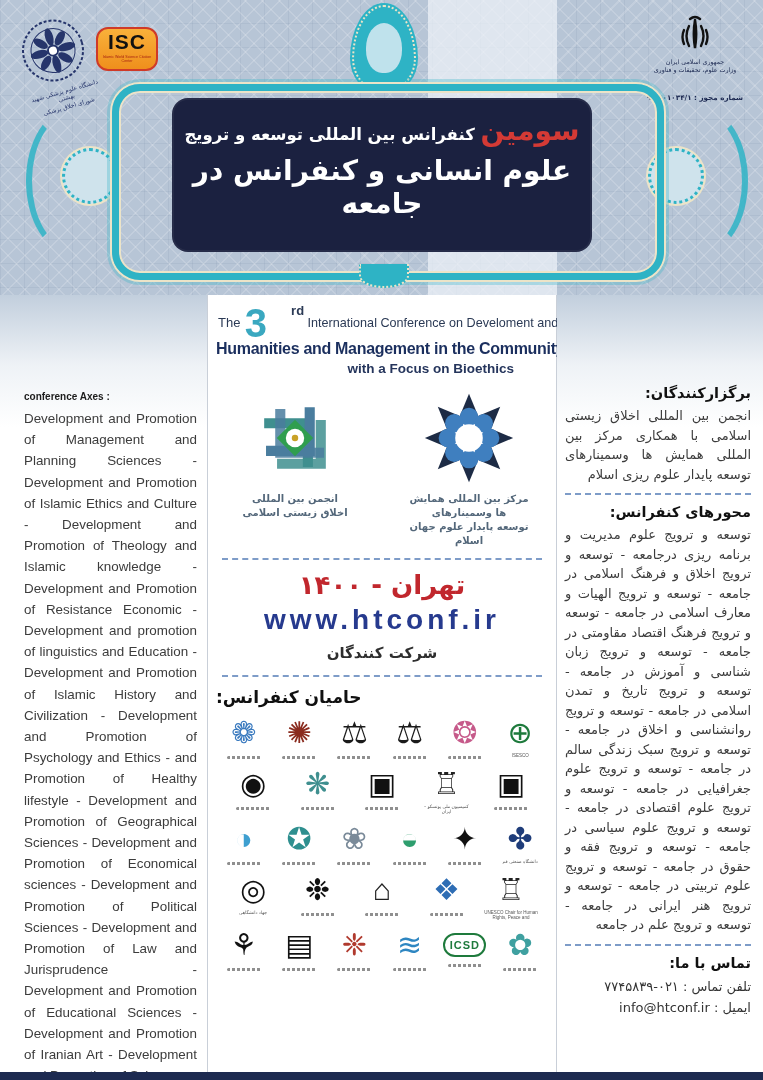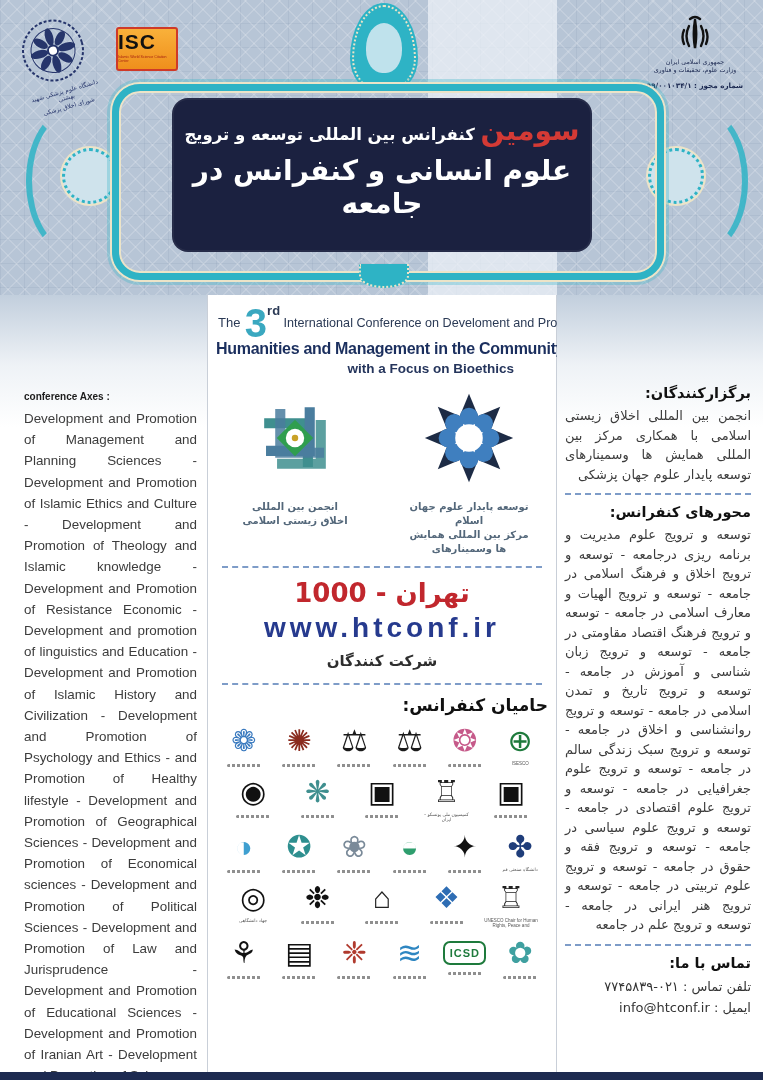--- a/index.html
+++ b/index.html
@@ -13,28 +13,28 @@
       repeating-linear-gradient(90deg, rgba(110,130,160,.12) 0 1px, transparent 1px 24px);}
   .rtl{direction:rtl;font-family:"DejaVu Sans","Liberation Sans",sans-serif;}
 
   
   .top-band{position:relative;height:295px;}
   .light-strip{position:absolute;left:428px;top:0;width:129px;height:295px;background:rgba(238,243,248,.72);}
   
   .seal{position:absolute;left:14px;top:18px;width:86px;text-align:center;transform:rotate(-16deg);}
   .seal-caption{font-size:6px;line-height:7px;color:#26356b;margin-top:2px;}
   
-  .isc-box{position:absolute;left:96px;top:27px;width:58px;height:40px;border:2px solid #cf3a28;border-radius:3px;
-    background:linear-gradient(180deg,#f9b13a,#ef8f1c);margin-left:20px;}
+  .isc-box{position:absolute;left:96px;top:27px;width:58px;height:40px;border:2px solid #cf3a28;border-radius:12px;
+    background:linear-gradient(180deg,#f9b13a,#ef8f1c);text-align:center;}
   .isc-label{font-weight:bold;font-size:21px;line-height:26px;color:#111;letter-spacing:1px;}
   .isc-sub{font-size:3.6px;line-height:4px;color:#a41e12;}
   
   .gov{position:absolute;right:8px;top:14px;width:120px;text-align:center;color:#1d2a52;}
   .gov-line{font-size:6.3px;line-height:8px;}
-  .gov-line.license{font-size:7.2px;font-weight:bold;margin-top:8px;}
+  .gov-line.license{font-size:7.2px;font-weight:bold;margin-top:20px;}
   
   .medallion{position:absolute;left:352px;top:5px;width:60px;height:82px;background:#2eb3c5;
     border-radius:50% 50% 42% 42%/62% 62% 38% 38%;border:2px dotted #ece4c8;box-shadow:0 0 0 2px #2eb3c5;}
   .medallion .inner{position:absolute;left:12px;top:16px;width:36px;height:50px;background:#bfe2ec;border-radius:50% 50% 45% 45%;}
   .frame{position:absolute;left:112px;top:84px;width:538px;height:182px;border-radius:28px;
     border:7px solid #2eb3c5;box-shadow:0 0 0 2px #ece4c8, inset 0 0 0 2px #ece4c8, 0 0 0 5px rgba(46,179,197,.30);}
   .side-circle{position:absolute;top:148px;width:50px;height:50px;border-radius:50%;background:#cfe3ec;
     border:3px dotted #2eb3c5;box-shadow:0 0 0 2px #ece4c8;}
   .side-circle.left{left:62px;} .side-circle.right{left:648px;}
   .wing{position:absolute;top:108px;width:80px;height:134px;border:6px solid rgba(46,179,197,.85);border-radius:50%;
@@ -61,36 +61,36 @@
     background:linear-gradient(180deg,#c2cfdd 0%,#eef2f6 9%,#ffffff 17%);}
 
   
   .axes-heading{font-size:10px;font-weight:bold;color:#1c1c1c;margin-bottom:6px;}
   .axes-body{font-size:13.4px;line-height:21.2px;color:#3c3c3c;text-align:justify;}
 
   
   .title-line1{white-space:nowrap;color:#2b3a55;padding-left:2px;}
   .title-line1 .the{font-size:13px;vertical-align:6px;}
   .title-line1 .three{font-size:40px;font-weight:bold;color:#3aa8c0;line-height:30px;vertical-align:-4px;}
-  .title-line1 .ord{font-size:13px;font-weight:bold;vertical-align:18px;}
+  .title-line1 .ord{font-size:13px;font-weight:bold;vertical-align:18px;margin-left:24px;}
   .title-line1 .rest{font-size:12.6px;vertical-align:6px;}
   .title-line2{font-size:16px;font-weight:bold;color:#1b2f5e;letter-spacing:-.3px;white-space:nowrap;margin-top:2px;}
   .title-line3{font-size:13.5px;font-weight:600;color:#25355c;text-align:right;padding-right:34px;margin-top:3px;}
   .org-logos{display:flex;justify-content:center;gap:54px;margin-top:16px;}
   .org-logo{width:120px;text-align:center;}
-  .org-caption{font-size:10px;font-weight:bold;color:#53677a;line-height:14px;margin-top:12px;}
+  .org-caption{font-size:10px;font-weight:bold;color:#53677a;line-height:14px;margin-top:4px;}
   .dashed{border:none;border-top:2px dashed #7e9cc8;margin:10px 6px;}
   .city-year{font-size:26px;font-weight:bold;color:#c1272d;text-align:center;margin-top:4px;}
   .website{font-size:28px;font-weight:bold;color:#263a8e;letter-spacing:4px;text-align:center;margin-top:4px;}
   .cert{font-size:15px;font-weight:bold;color:#2e2e2e;text-align:center;line-height:23px;margin-top:6px;}
-  .supporters-heading{font-size:17px;font-weight:bold;color:#101010;text-align:right;margin:8px 0 6px;}
+  .supporters-heading{font-size:17px;font-weight:bold;color:#101010;text-align:left;margin:8px 0 6px;}
   .sp-row{display:flex;justify-content:space-evenly;align-items:flex-start;margin-bottom:5px;}
   .sp-cell{width:55px;text-align:center;}
   .sp-glyph{font-size:30px;line-height:40px;height:40px;}
-  .sp-glyph.boxed{font-size:11px;font-weight:bold;line-height:20px;height:20px;border:2px solid #1e7a3c;border-radius:7px;
+  .sp-glyph.boxed{font-size:11px;font-weight:bold;line-height:20px;height:20px;border:2px solid #1e7a3c;border-radius:12px;
     margin:8px 6px 4px;letter-spacing:1px;}
   .sp-caption{font-size:4.5px;line-height:5px;color:#555;max-height:10px;overflow:hidden;}
   .sp-caption:empty::before{content:"";display:block;height:3px;width:34px;margin:3px auto 0;
     background:repeating-linear-gradient(90deg,#8f8f8f 0 3px,transparent 3px 5px);border-radius:2px;}
 
   
   .r-heading{font-size:14.5px;font-weight:bold;color:#111;margin-bottom:5px;}
   .r-body{font-size:13px;line-height:19.5px;color:#3c3c3c;text-align:justify;text-align-last:right;}
   .r-dashed{border:none;border-top:2px dashed #7e9cc8;margin:9px 0;}
   .contact-line{font-size:13px;line-height:21px;color:#333;}
@@ -215,28 +215,28 @@
               <circle cx="50" cy="73" r="10"></circle>
                 <circle cx="27" cy="50" r="10"></circle>
               <circle cx="66" cy="34" r="10"></circle>
                 <circle cx="66" cy="66" r="10"></circle>
               <circle cx="34" cy="66" r="10"></circle>
                 <circle cx="34" cy="34" r="10"></circle>
             </g>
             <circle cx="50" cy="50" r="15" fill="#fff"></circle>
           </svg>
           <div class="org-caption rtl">
+            <div>مرکز بین المللی همایش ها وسمینارهای</div>
             <div>توسعه پایدار علوم جهان اسلام</div>
-            <div>مرکز بین المللی همایش ها وسمینارهای</div>
           </div>
         </div>
       </div>
 
       <hr class="dashed">
-      <div class="city-year rtl">تهران - 1000</div>
+      <div class="city-year rtl">تهران - ۱۴۰۰</div>
       <div class="website">www.htconf.ir</div>
       <div class="cert rtl">
         <div>شرکت کنندگان</div>
       </div>
       <hr class="dashed">
       <div class="supporters-heading rtl">حامیان کنفرانس:</div>
       <div>
           <div class="sp-row">
             <div class="sp-cell">
               <div class="sp-glyph" style="color: rgb(58, 122, 191);">❁</div>
@@ -357,21 +357,21 @@
             <div class="sp-cell">
               <div class="sp-glyph" style="color: rgb(63, 160, 160);">✿</div>
               <div class="sp-caption rtl"></div>
             </div>
           </div>
         </div>
     </div>
 
     <div class="col-right rtl">
       <div class="r-heading">برگزارکنندگان:</div>
-      <div class="r-body">انجمن بین المللی اخلاق زیستی اسلامی با همکاری مرکز بین المللی همایش ها وسمینارهای توسعه پایدار علوم جهان پزشکی</div>
+      <div class="r-body">انجمن بین المللی اخلاق زیستی اسلامی با همکاری مرکز بین المللی همایش ها وسمینارهای توسعه پایدار علوم ریزی اسلام</div>
       <hr class="r-dashed">
       <div class="r-heading">محورهای کنفرانس:</div>
       <div class="r-body">توسعه و ترویج علوم مدیریت و برنامه ریزی درجامعه - توسعه و ترویج اخلاق و فرهنگ اسلامی در جامعه - توسعه و ترویج الهیات و معارف اسلامی در جامعه - توسعه و ترویج فرهنگ اقتصاد مقاومتی در جامعه - توسعه و ترویج زبان شناسی و آموزش در جامعه - توسعه و ترویج تاریخ و تمدن اسلامی در جامعه - توسعه و ترویج روانشناسی و اخلاق در جامعه - توسعه و ترویج سبک زندگی سالم در جامعه - توسعه و ترویج علوم جغرافیایی در جامعه - توسعه و ترویج علوم اقتصادی در جامعه - توسعه و ترویج علوم سیاسی در جامعه - توسعه و ترویج فقه و حقوق در جامعه - توسعه و ترویج علوم تربیتی در جامعه - توسعه و ترویج هنر ایرانی در جامعه - توسعه و ترویج علم در جامعه</div>
       <hr class="r-dashed">
       <div class="r-heading">تماس با ما:</div>
       <div class="contact-line">تلفن تماس : ۰۲۱-۷۷۴۵۸۳۹</div>
       <div class="contact-line">ایمیل : info@htconf.ir</div>
     </div>
   </div>
 

